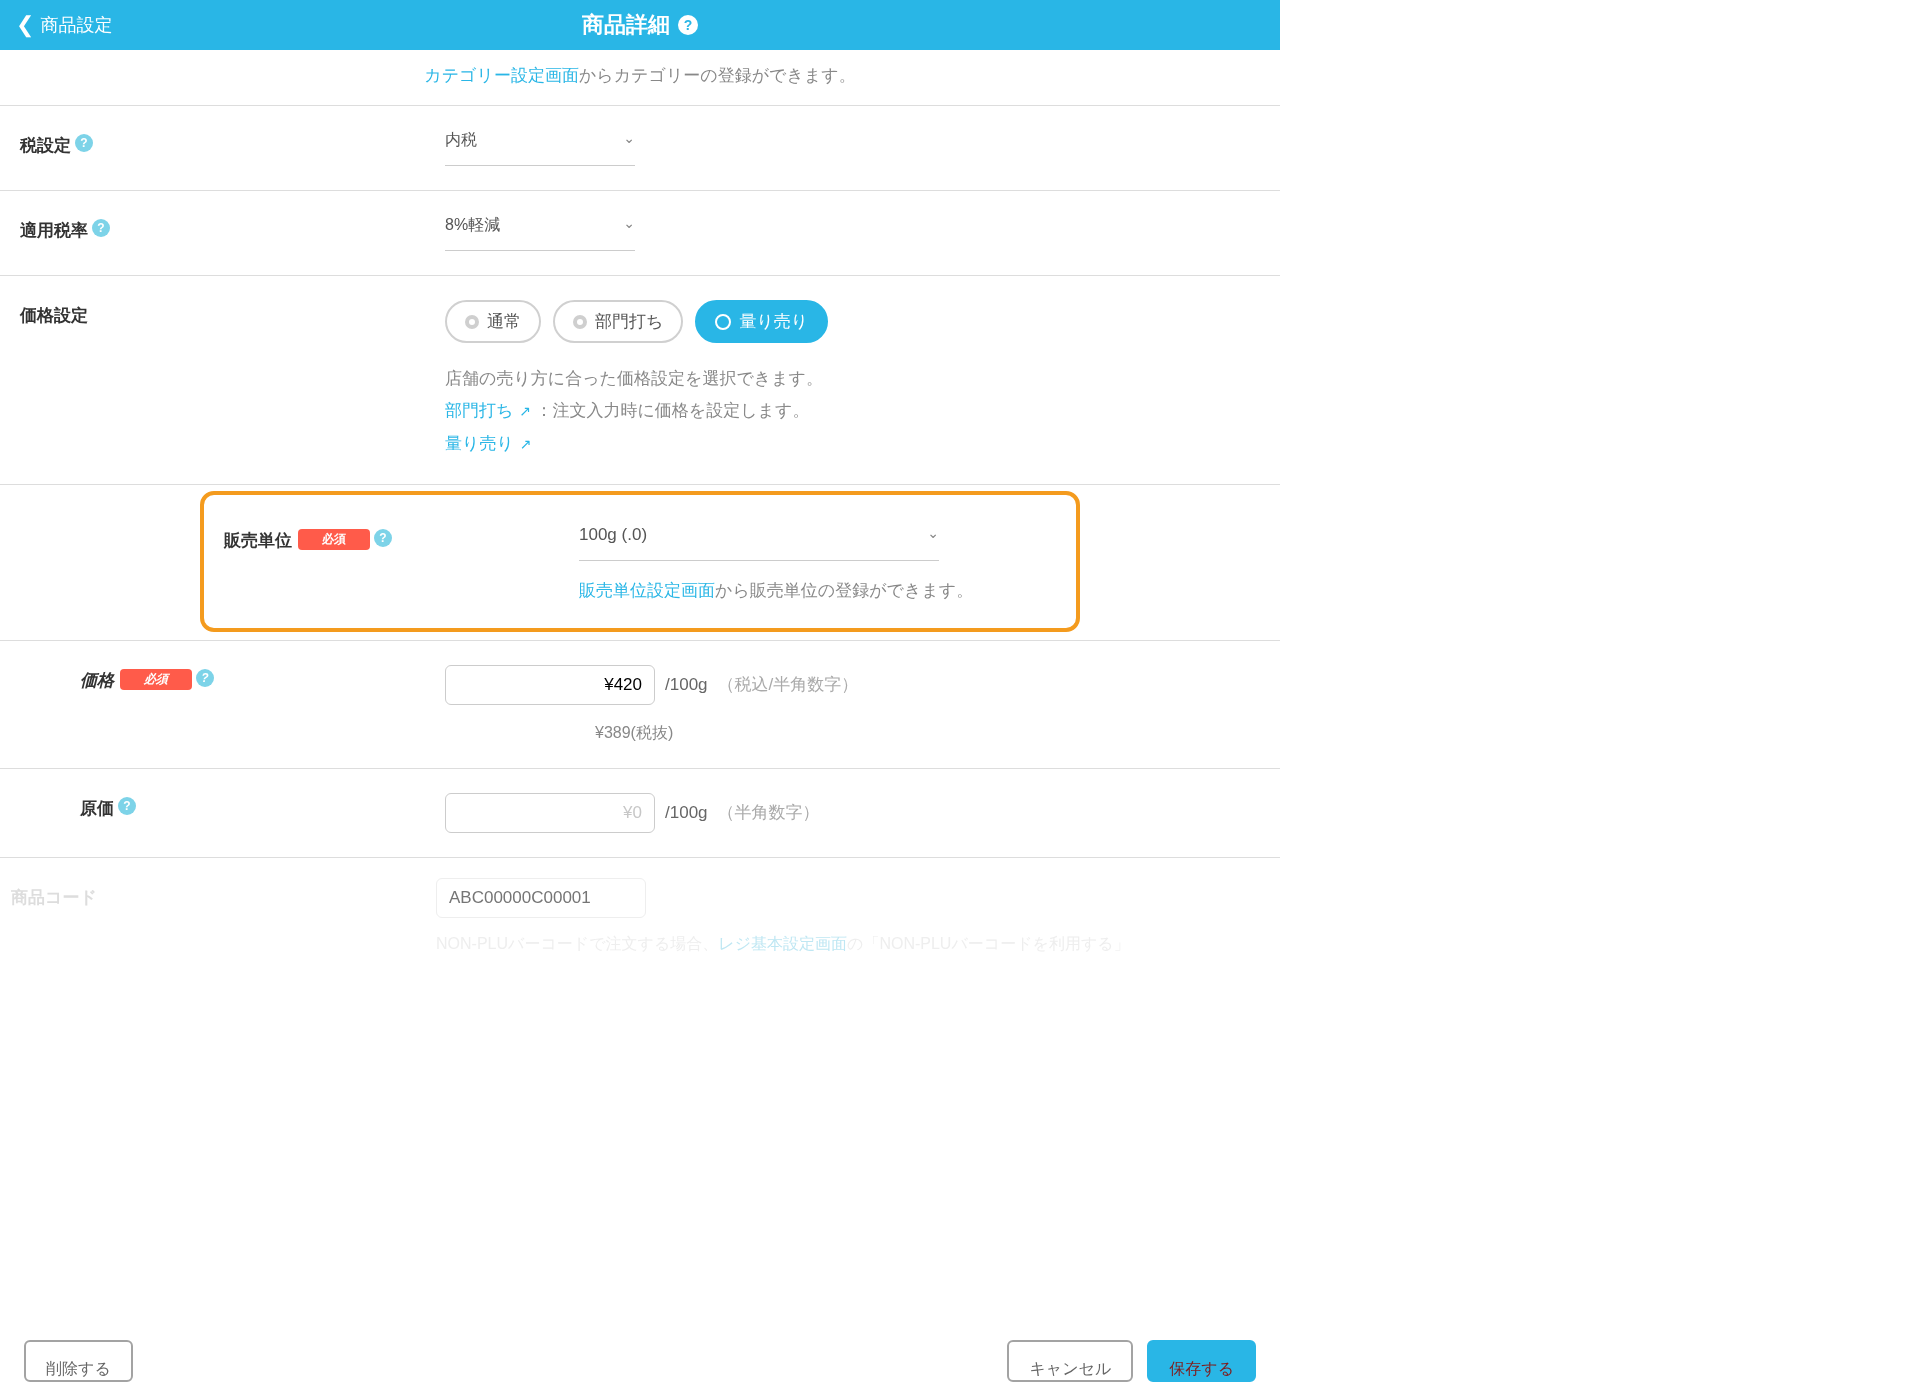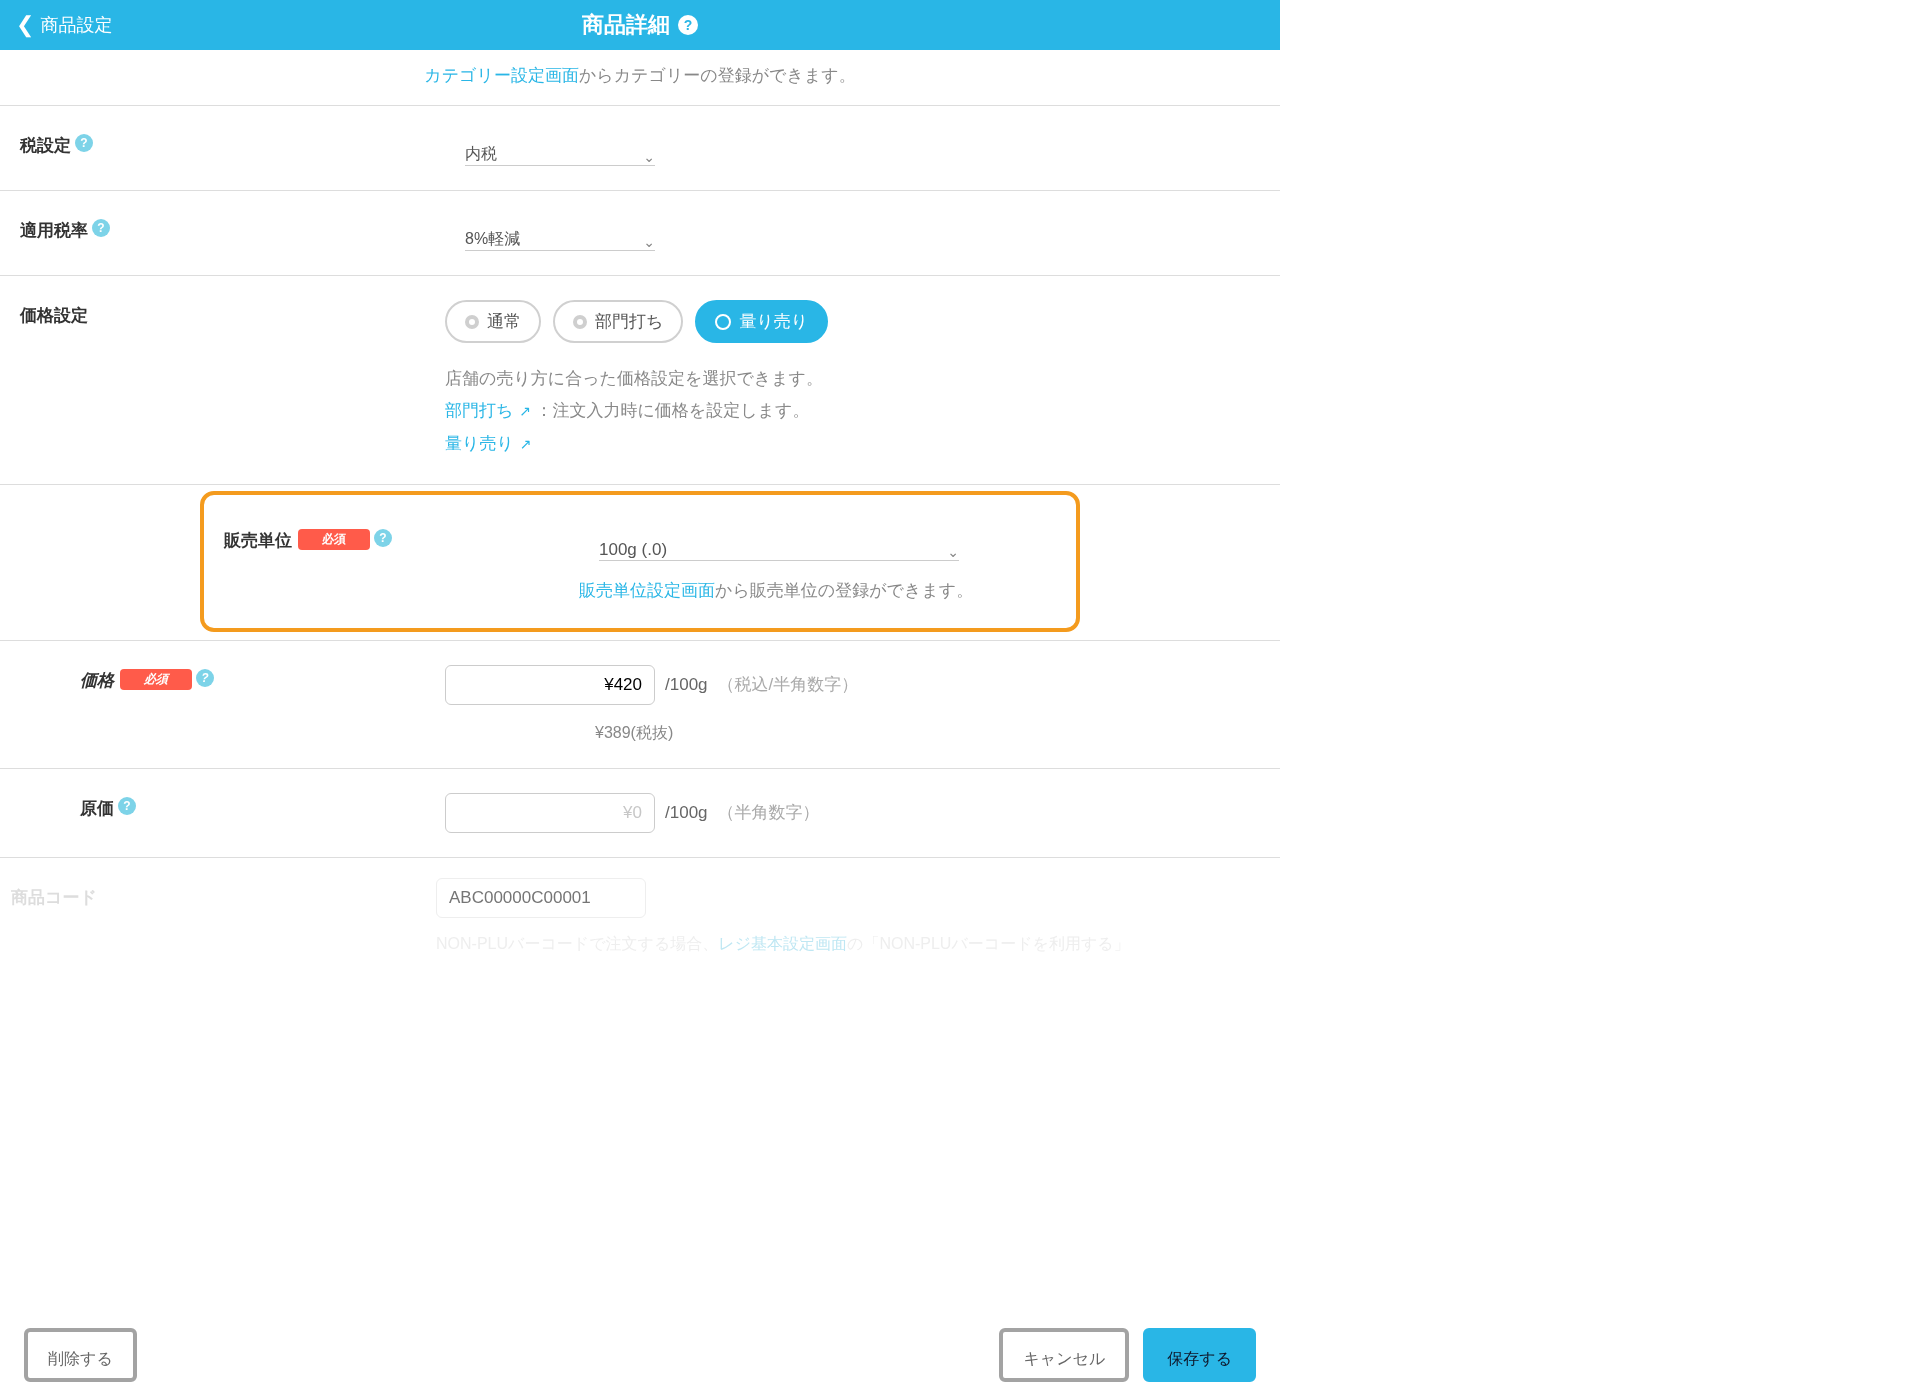--- a/index.html
+++ b/index.html
@@ -75,29 +75,28 @@
     font-size: 17px;
     font-weight: 700;
     color: #333;
     display: flex;
     align-items: flex-start;
     padding-top: 4px;
   }
   .row .value-col { flex: 1; padding-right: 24px; }
   .select-like {
     display: flex;
-    align-items: flex-end;
+    align-items: flex-start;
     justify-content: space-between;
     width: 190px;
     height: 36px;
     border-bottom: 1px solid #ccc;
     color: #555;
     font-size: 16px;
     cursor: pointer;
-    margin-left: 20px;
   }
   .select-like .chevron { color: #888; font-size: 14px; }
   .select-wide { width: 360px; font-size: 17px; border-bottom: 1px solid #ccc; }
   .radio-group { display: flex; gap: 12px; margin-bottom: 20px; }
   .radio-pill {
     display: flex;
     align-items: center;
     gap: 8px;
     border: 2px solid #d0d0d0;
     border-radius: 999px;
@@ -181,33 +180,33 @@
     position: fixed;
     bottom: 18px;
     left: 0; width: 1280px;
     display: flex;
     align-items: center;
     padding: 0 24px;
     pointer-events: none;
   }
   .footer > * { pointer-events: auto; }
   .btn {
-    height: 54px;
+    height: 42px;
     padding: 17px 20px;
     border-radius: 6px;
     font-size: 16px;
     cursor: pointer;
-    border: 4px solid #a3a3a3;
+    border: 2px solid #a3a3a3;
     background: #fff;
     color: #666;
   }
   .btn-primary {
     background: #29b6e6;
     border-color: #29b6e6;
-    color: #0f172a;
+    color: #7f1d1d;
     font-family: Liberation Mono, monospace;
   }
   .footer-right { margin-left: auto; display: flex; gap: 14px; }
 </style>
 </head>
 <body>
 
 <div class="header">
   <div class="back-btn">
     <span class="back-chevron">❮</span>

